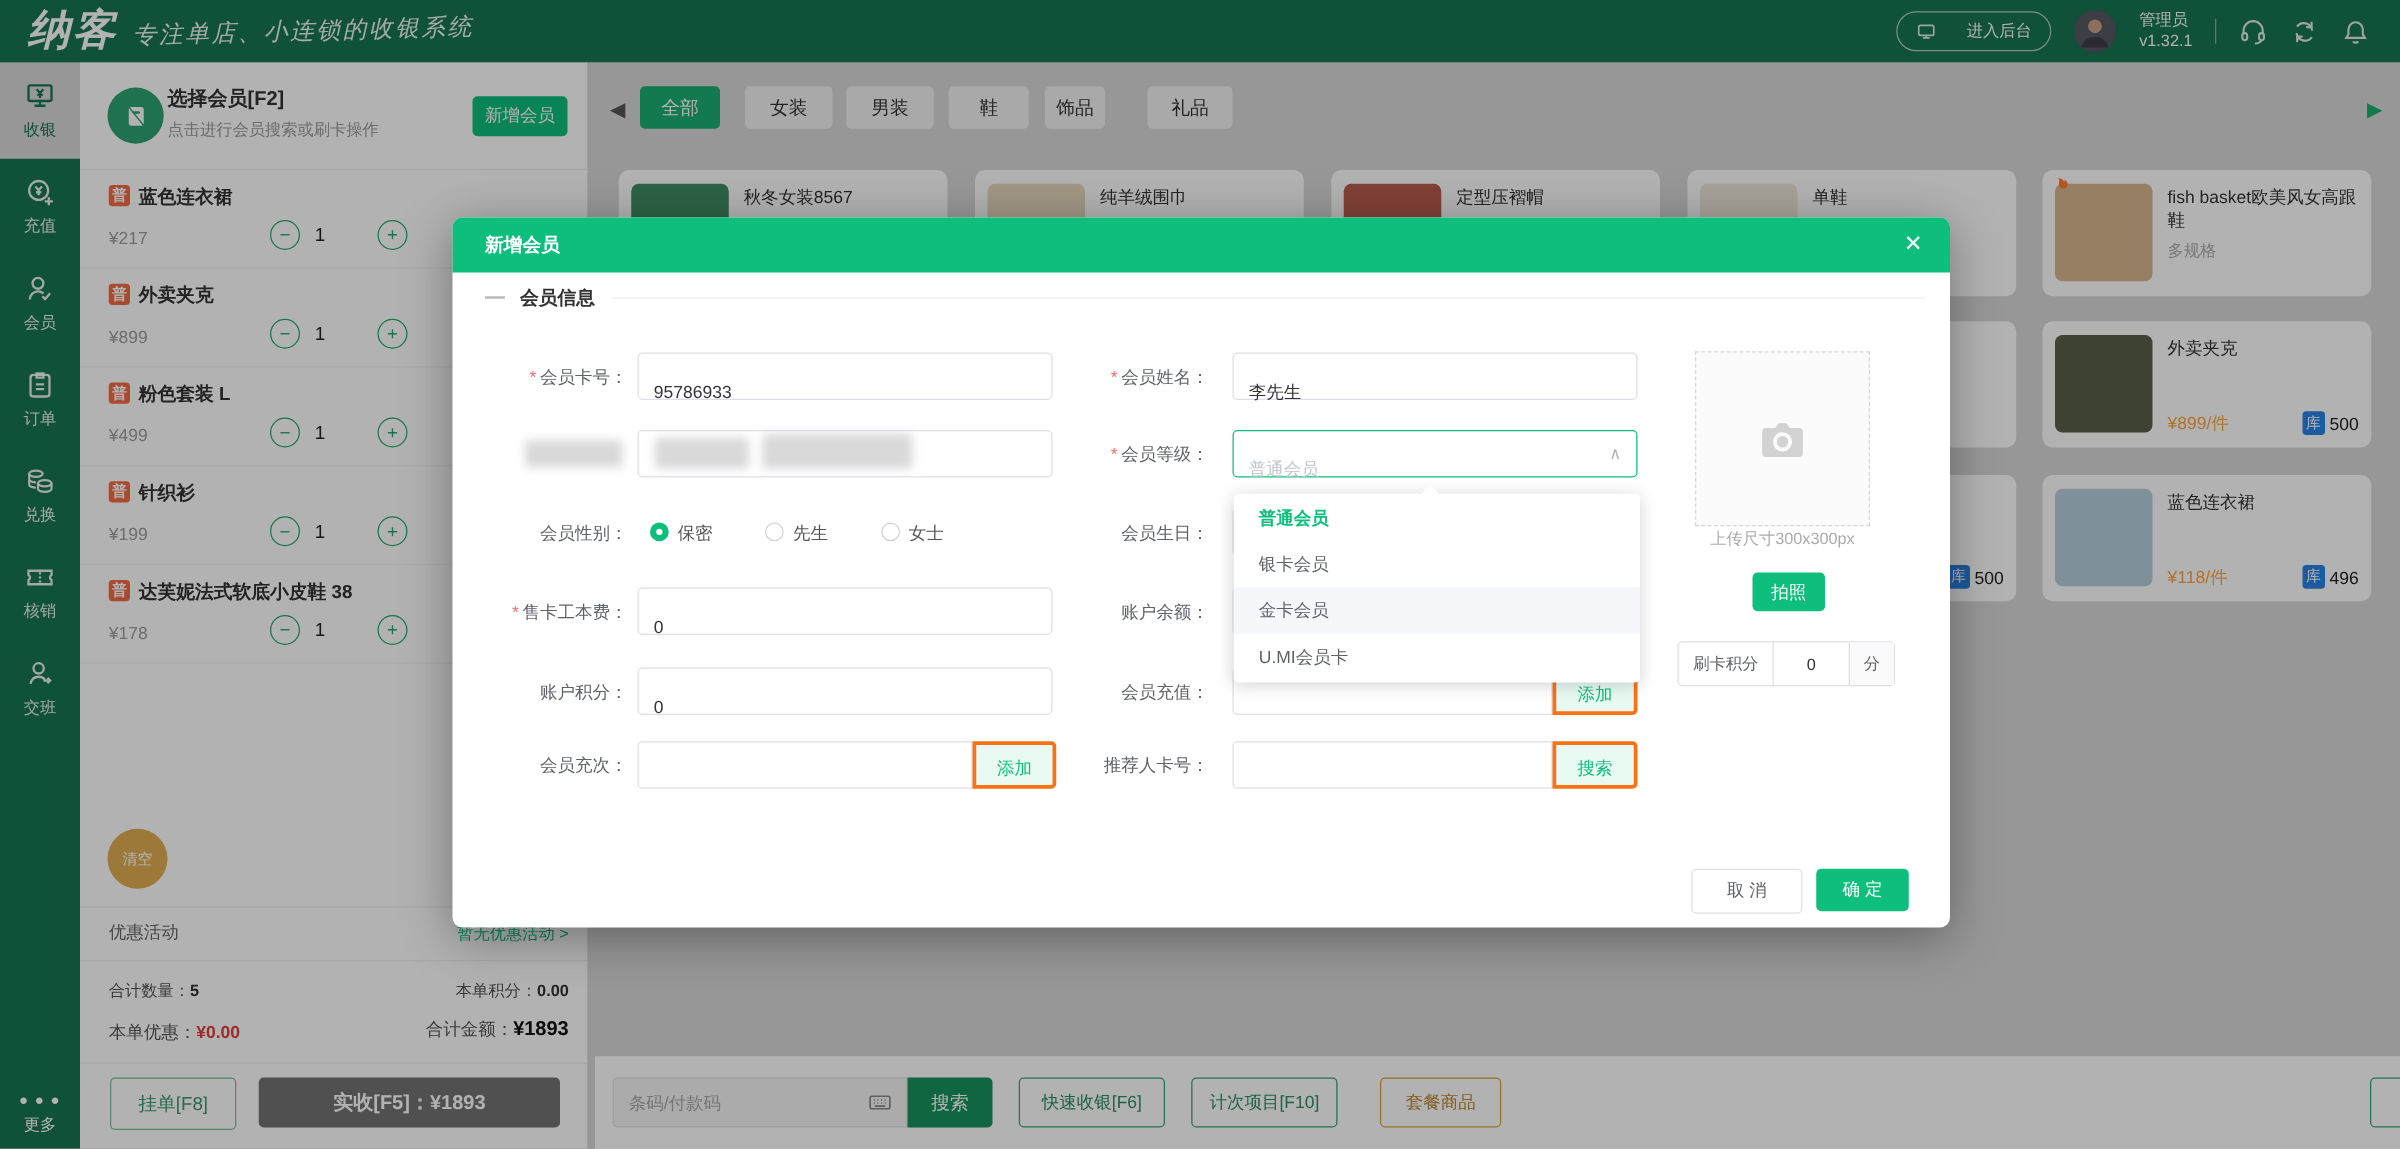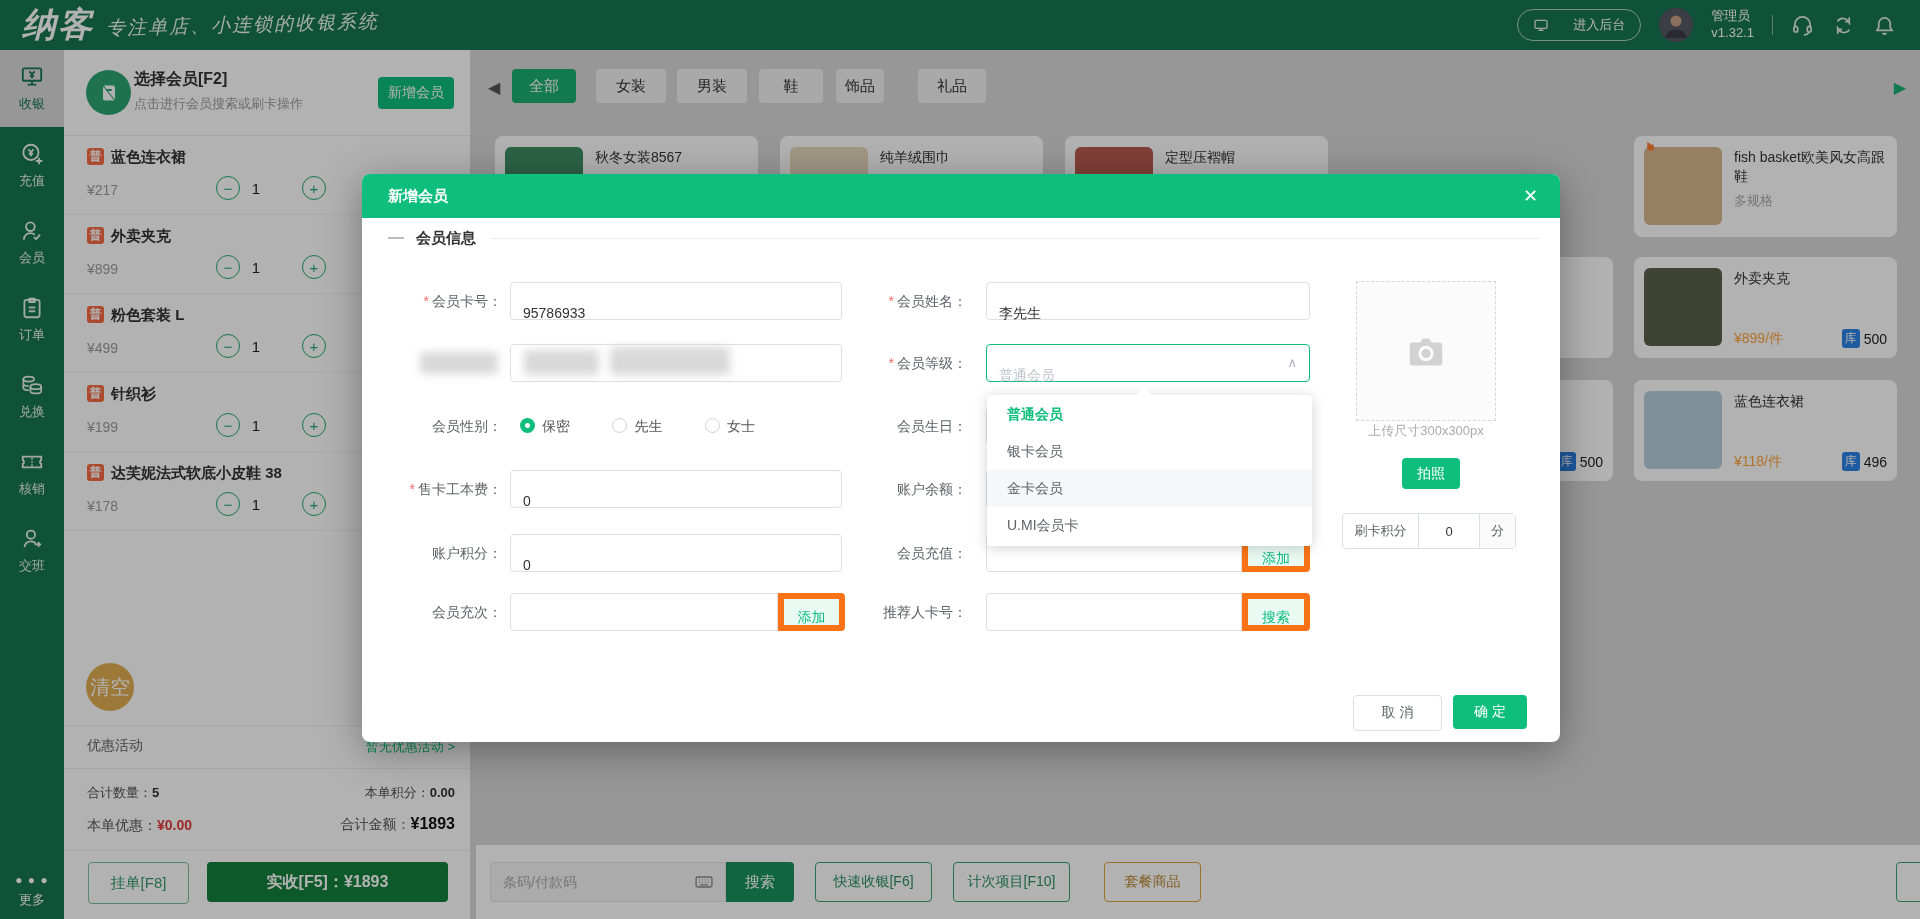--- a/index.html
+++ b/index.html
@@ -37,31 +37,31 @@
               border-radius:4px;font-size:14px;display:flex;align-items:center;justify-content:center;cursor:pointer;}
   .c-item{position:absolute;left:0;width:406px;height:79px;border-bottom:1px solid #f2f2f2;}
   .c-badge{display:inline-block;width:17px;height:17px;background:#f56a43;color:#fff;font-size:12px;line-height:17px;
            text-align:center;border-radius:3px;margin-right:7px;vertical-align:2px;}
   .c-name{position:absolute;left:23px;top:13px;font-size:15px;font-weight:bold;color:#333;white-space:nowrap;}
   .c-price{position:absolute;left:23px;top:47px;font-size:14px;color:#9c9c9c;}
   .step{position:absolute;top:41px;width:24px;height:24px;border:1.5px solid #22a96e;border-radius:50%;color:#22a96e;
         font-size:15px;display:flex;align-items:center;justify-content:center;box-sizing:border-box;cursor:pointer;}
   .c-qty{position:absolute;left:178px;top:45px;width:28px;text-align:center;font-size:15px;color:#222;}
   .clear-btn{position:absolute;left:22px;top:613px;width:48px;height:48px;border-radius:50%;background:#e0ae52;
-             color:#fff;font-size:20px;display:flex;align-items:center;justify-content:center;cursor:pointer;}
+             color:#fff;font-size:12px;display:flex;align-items:center;justify-content:center;cursor:pointer;}
   .hr{position:absolute;left:0;width:406px;height:0;border-top:1px solid #efefef;}
   .promo-label{position:absolute;left:23px;top:687px;font-size:14px;color:#666;}
   .promo-link{position:absolute;right:15px;top:688px;font-size:13px;color:#0ebe7d;cursor:pointer;}
   .sum{position:absolute;font-size:13px;color:#555;}
   .sum b{color:#333;}
   .red{color:#e23c3c;font-weight:bold;}
   .amt{font-size:16px;font-weight:bold;color:#111;}
   .hold-btn{position:absolute;left:24px;top:812px;width:99px;height:40px;border:1px solid #7fbf9f;border-radius:4px;
             color:#3a9a6e;font-size:15px;display:flex;align-items:center;justify-content:center;background:#fff;cursor:pointer;}
-  .pay-btn{position:absolute;left:143px;top:812px;width:241px;height:40px;background:#15803d;border-radius:4px;
+  .pay-btn{position:absolute;left:143px;top:812px;width:241px;height:40px;background:#737373;border-radius:4px;
            color:#fff;font-size:16px;font-weight:bold;display:flex;align-items:center;justify-content:center;cursor:pointer;}
   
   .main{position:absolute;left:470px;top:50px;width:1450px;height:869px;background:#d8d8d8;}
   .arrow{position:absolute;font-size:16px;color:#555;cursor:pointer;}
   .tab{position:absolute;top:19px;height:34px;border-radius:4px;background:#f2f2f2;color:#333;font-size:15px;
        display:flex;align-items:center;justify-content:center;cursor:pointer;}
   .tab.active{background:#1caf72;color:#fff;}
   .card{position:absolute;width:263px;height:101px;background:#fff;border-radius:8px;cursor:pointer;}
   .pimg{position:absolute;left:10px;top:11px;width:78px;height:78px;border-radius:6px;background:#ececec;}
   .pname{position:absolute;left:100px;top:12px;right:8px;font-size:14px;color:#333;line-height:1.35;}
@@ -91,21 +91,21 @@
   .sec-dash{width:16px;height:2px;background:#bbb;}
   .sec-lab{margin-left:12px;font-size:15px;font-weight:bold;color:#333;}
   .sec-line{flex:1;height:1px;background:#ececec;margin-left:14px;}
   .lab{position:absolute;height:38px;line-height:38px;font-size:14px;color:#5f6368;text-align:right;white-space:nowrap;}
   .star{color:#f56c6c;margin-right:3px;}
   .inp{position:absolute;height:38px;line-height:36px;border:1px solid #dcdfe6;border-radius:4px;background:#fff;
        box-sizing:border-box;font-size:14px;color:#333;padding:12px 12px;}
   .inp.ph{color:#bfc4cc;}
   .sel{border-color:#0ebe7d;}
   .chev{position:absolute;right:12px;top:0;color:#aeb4bd;font-size:13px;}
-  .grp-btn{position:absolute;height:38px;line-height:36px;text-align:center;background:#e9faf3;border:6px solid #f97316;
+  .grp-btn{position:absolute;height:38px;line-height:36px;text-align:center;background:#e9faf3;border:3px solid #f97316;
            color:#0ebe7d;font-size:14px;border-radius:0 4px 4px 0;box-sizing:border-box;cursor:pointer;}
   .radio{display:inline-block;width:15px;height:15px;border-radius:50%;vertical-align:-2px;margin-right:7px;box-sizing:border-box;}
   .radio.off{border:1px solid #cfd3da;background:#fff;}
   .radio.on{background:#0ebe7d;position:relative;}
   .radio.on::after{content:"";position:absolute;left:5px;top:5px;width:5px;height:5px;border-radius:50%;background:#fff;}
   .rlab{font-size:14px;color:#555;margin-right:38px;}
   .photo-box{position:absolute;left:994px;top:107px;width:140px;height:140px;border:1px dashed #d6d6d6;background:#fbfbfb;
              box-sizing:border-box;display:flex;align-items:center;justify-content:center;cursor:pointer;}
   .photo-hint{position:absolute;left:984px;top:248px;width:160px;text-align:center;font-size:13px;color:#ababab;}
   .shot-btn{position:absolute;left:1040px;top:284px;width:58px;height:31px;background:#0ebe7d;color:#fff;font-size:14px;
@@ -337,20 +337,24 @@
       <div class="pname">秋冬女装8567</div>
     </div>
     <div class="card" style="left:310px;top:86px;">
       <div class="pimg" style="background:#e7d9bd;"></div>
       <div class="pname">纯羊绒围巾</div>
     </div>
     <div class="card" style="left:595px;top:86px;">
       <div class="pimg" style="background:#b85c50;"></div>
       <div class="pname">定型压褶帽</div>
     </div>
+    <div class="card" style="left:880px;top:86px;">
+      <div class="pimg" style="background:#efe9da;"></div>
+      <div class="pname">单鞋</div>
+    </div>
     <div class="card" style="left:1164px;top:86px;">
       <div class="pimg" style="background:#d8b78e;">
         <span class="flame">
             <svg width="20" height="20" viewBox="0 0 24 24">
               <path d="M12 2c1.2 3.2-2.2 4.4-2.2 7.4a4.2 4.2 0 0 0 8.4 0c0-1.6-.9-2.7-1.6-3.7.3 1.2-.2 2-1 2.3.6-2.4-1-4.5-3.6-6z" fill="#ff7a2f"></path>
             </svg>
           </span>
       </div>
       <div class="pname">fish basket欧美风女高跟鞋</div>
       <div class="pspec">多规格</div>

